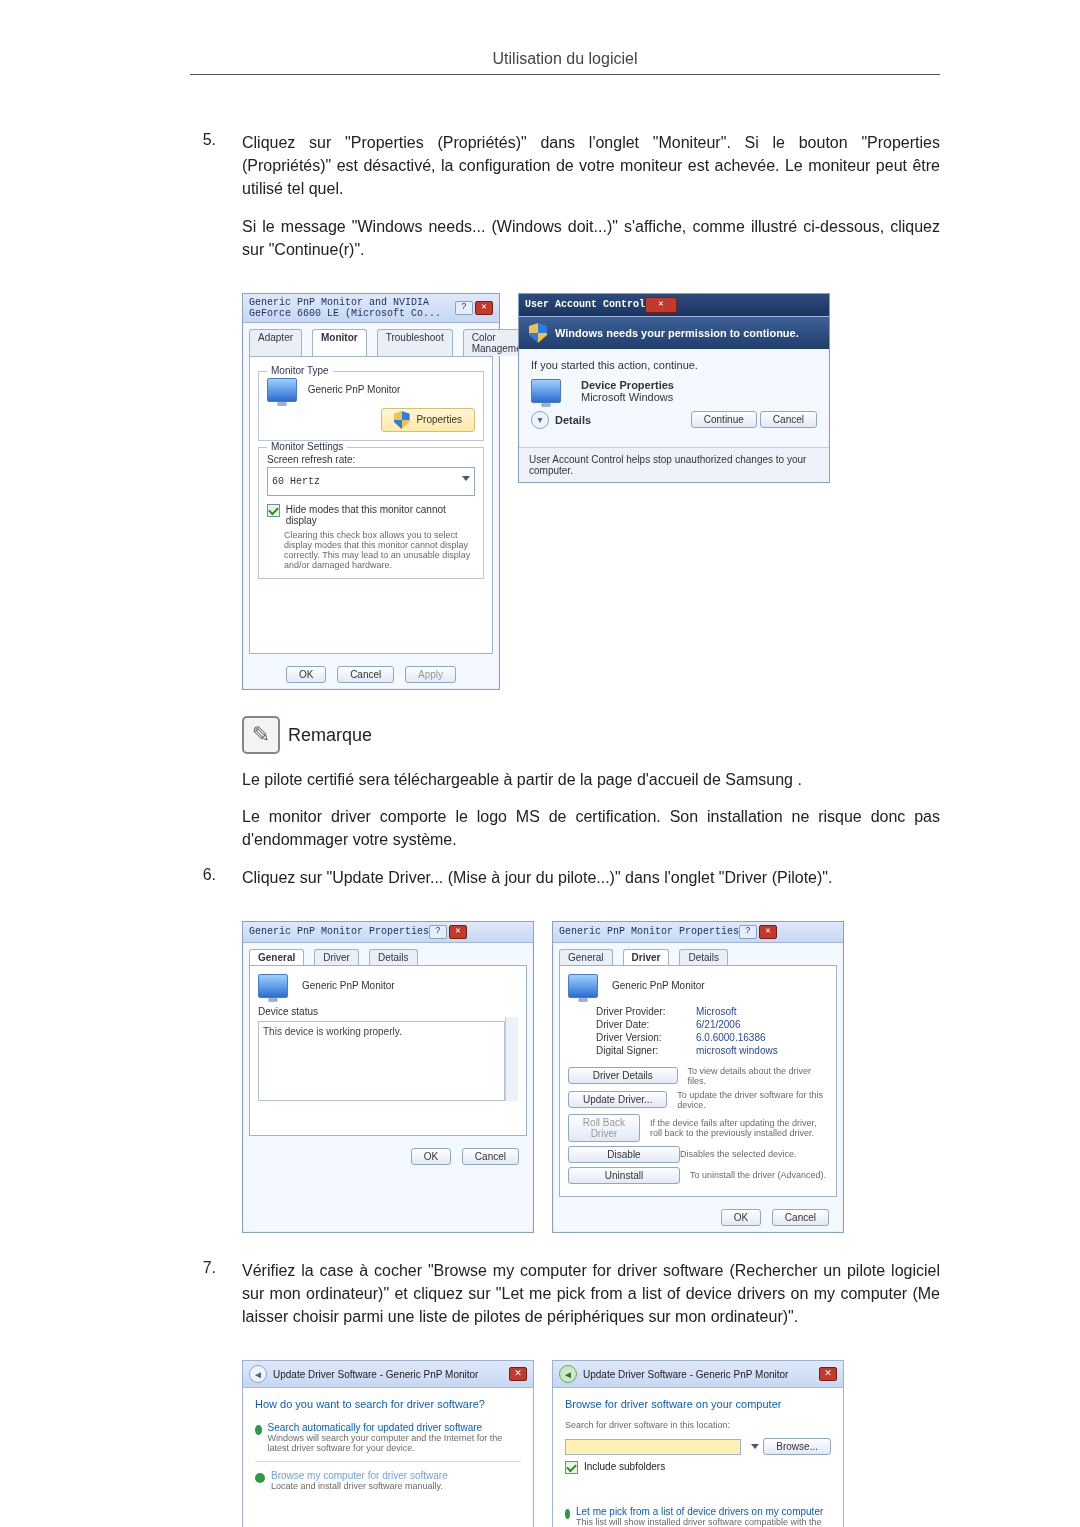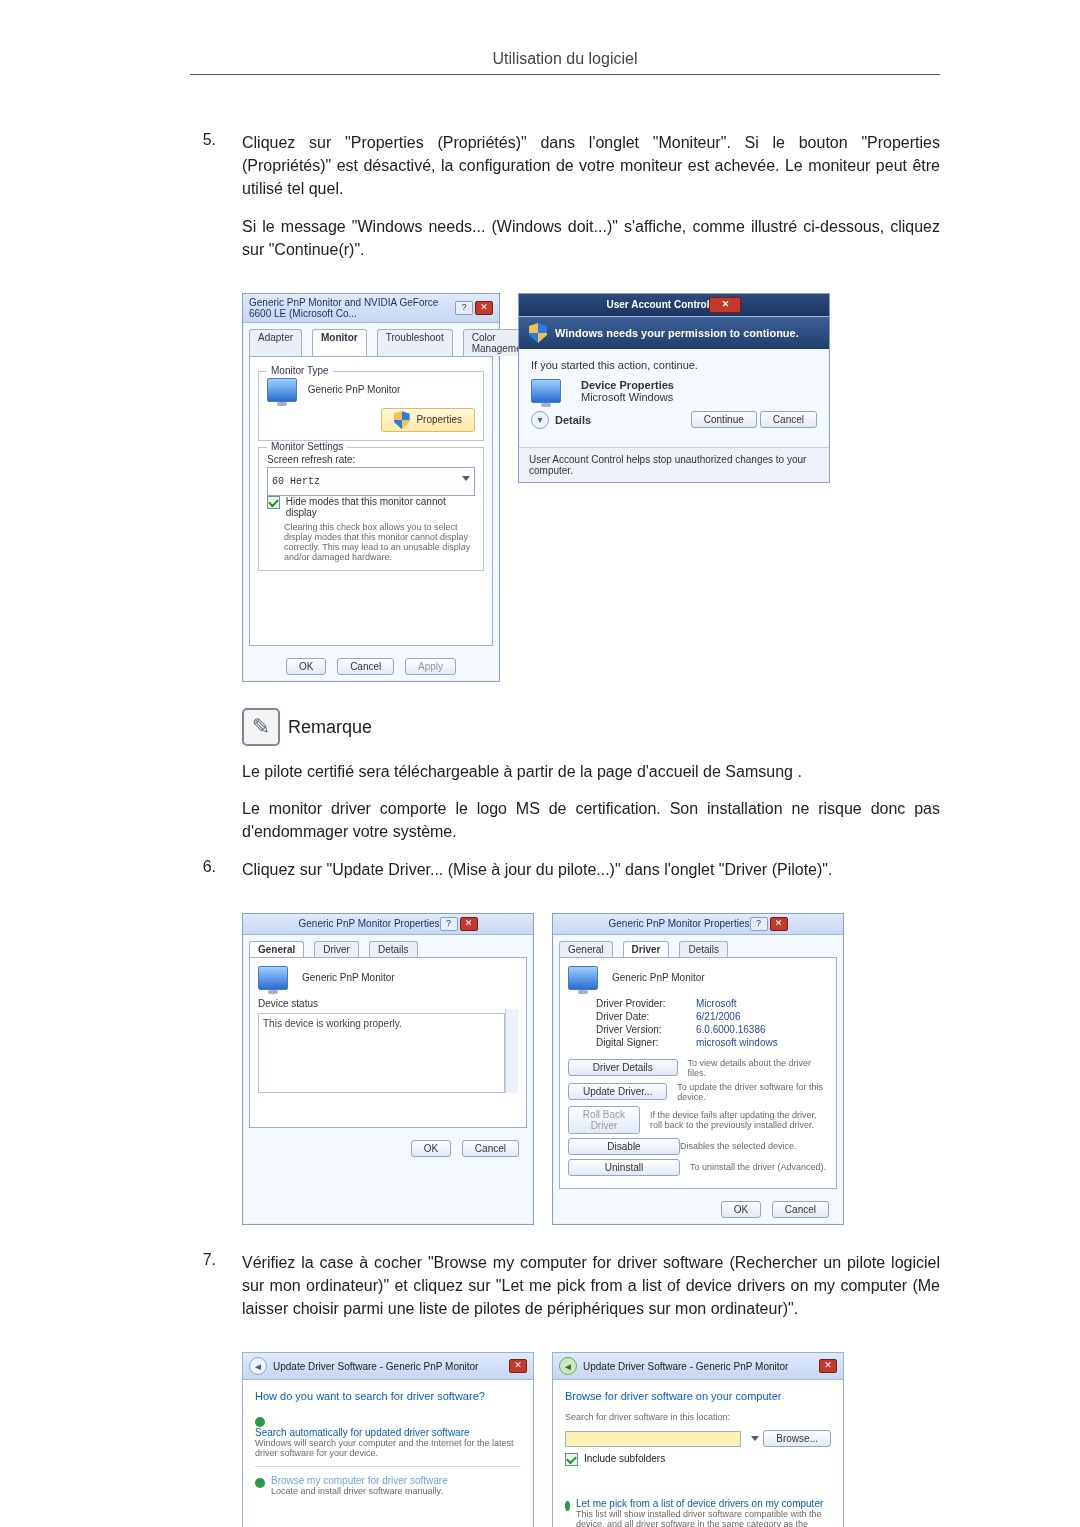--- a/index.html
+++ b/index.html
@@ -52,21 +52,22 @@
     box-shadow: 0 0 1px #9cb4dd inset;
   }
   .titlebar {
     background: linear-gradient(#dfe9fa, #c6d7f3);
     border-bottom: 1px solid #9eb6dd;
     padding: 3px 6px;
     font-size: 10px;
     color: #1b2f5a;
     display: flex;
     align-items: center;
-    justify-content: center;
+    justify-content: flex-start;
+    font-family: Liberation Mono, monospace;
   }
   .titlebar.red-title {
     background: linear-gradient(#2c4b7c, #1b3560);
     color: #fff;
     font-weight: bold;
   }
   .close-x {
     width: 30px;
     height: 14px;
     background: #c23a2e;
@@ -289,21 +290,21 @@
             </span>
           </div>
         </div>
         <div class="group">
           <span class="group-title">Monitor Settings</span>
           <div>Screen refresh rate:</div>
           <div class="dropdown">
             <span>60 Hertz</span>
             <span class="arrow-dn"></span>
           </div>
-          <div class="checkbox-row" style="margin-top:0;">
+          <div class="checkbox-row" style="margin-top:8px;">
             <span class="cb green"></span>
             <span>Hide modes that this monitor cannot display</span>
           </div>
           <div class="small-note" style="margin-left:17px;">Clearing this check box allows you to select display modes that this monitor cannot display correctly. This may lead to an unusable display and/or damaged hardware.</div>
         </div>
         <div style="height:60px;"></div>
       </div>
       <div class="btn-row">
         <span class="btn">OK</span>
         <span class="btn">Cancel</span>
@@ -471,21 +472,21 @@
     <div class="updater">
       <div class="tbar">
         <div class="tb-left">
           <span class="arrow-circle">◄</span>
           <span>Update Driver Software - Generic PnP Monitor</span>
         </div>
         <span class="mini-btn red">✕</span>
       </div>
       <div class="panel-pad">
         <div class="link-blue" style="font-size:11px;margin-bottom:12px;">How do you want to search for driver software?</div>
-        <div style="display:flex;flex-direction:column;">
+        <div style="display:flex;">
           <span class="bullet-green"></span>
           <div>
             <div class="link-blue">Search automatically for updated driver software</div>
             <div class="small-note">Windows will search your computer and the Internet for the latest driver software for your device.</div>
           </div>
         </div>
         <div class="sep"></div>
         <div style="display:flex;">
           <span class="bullet-green"></span>
           <div>

